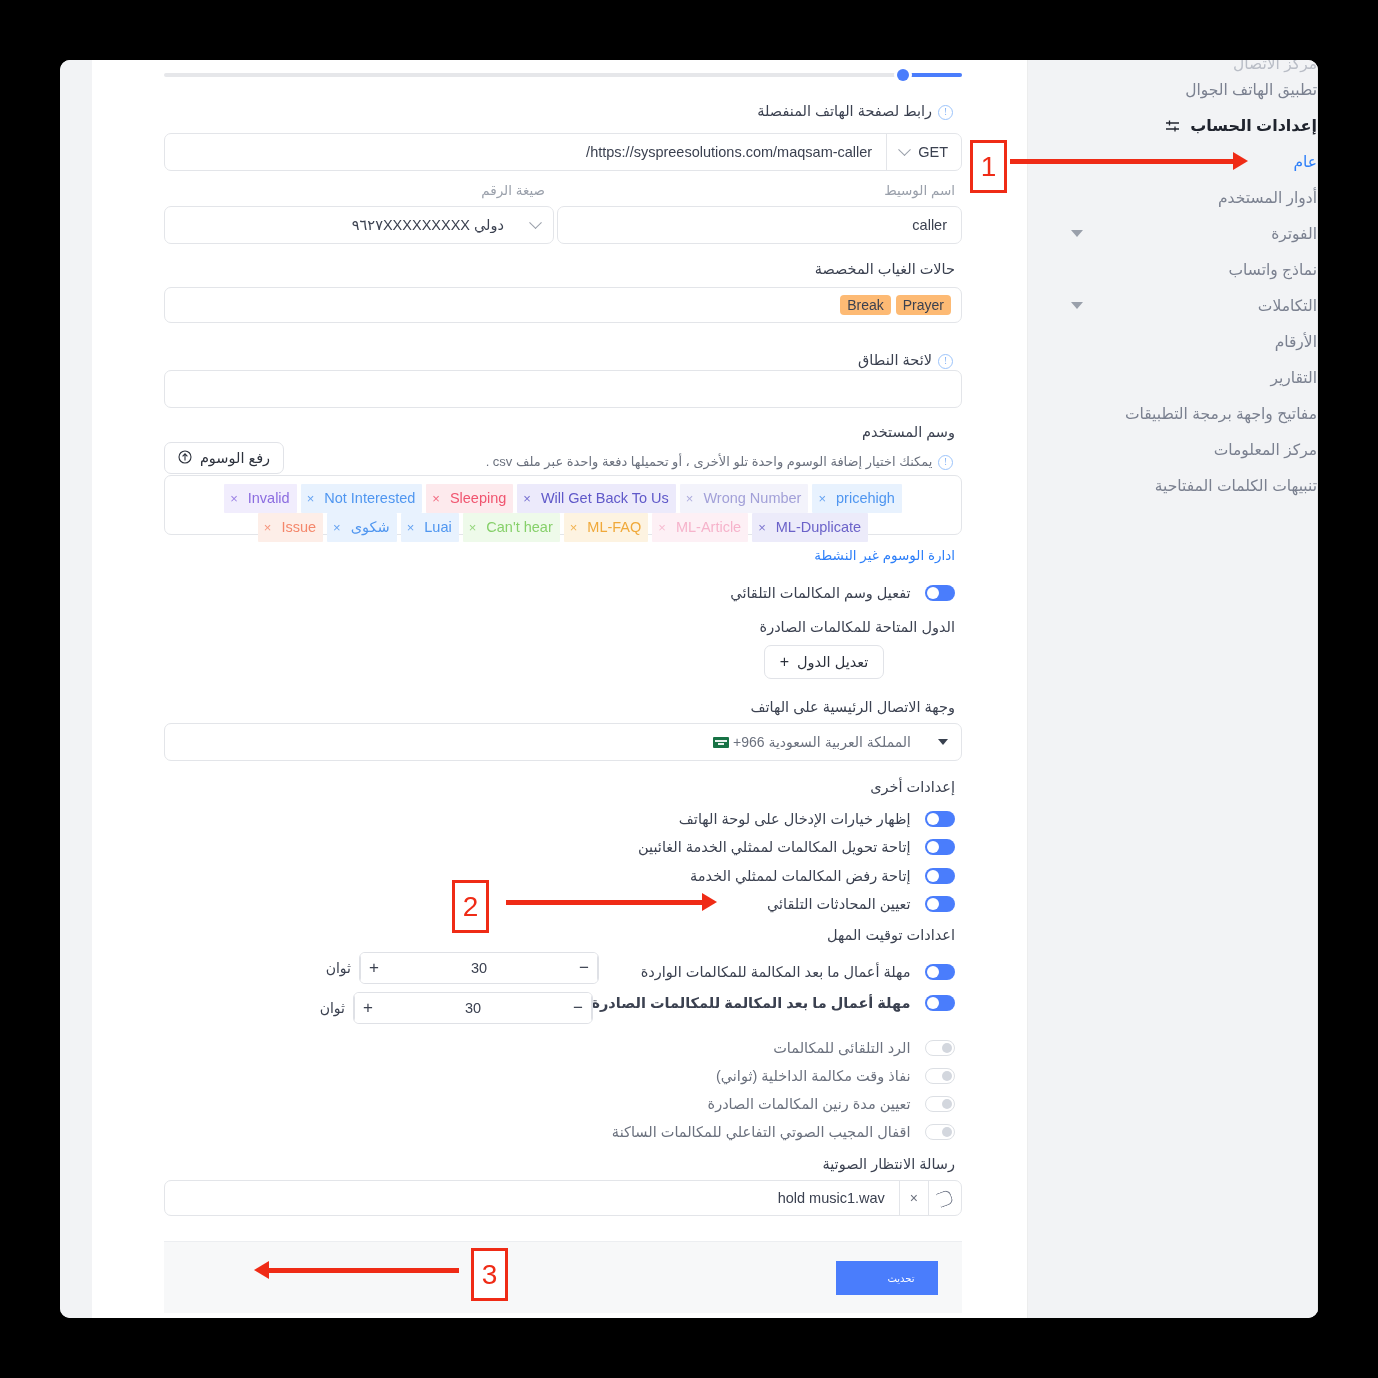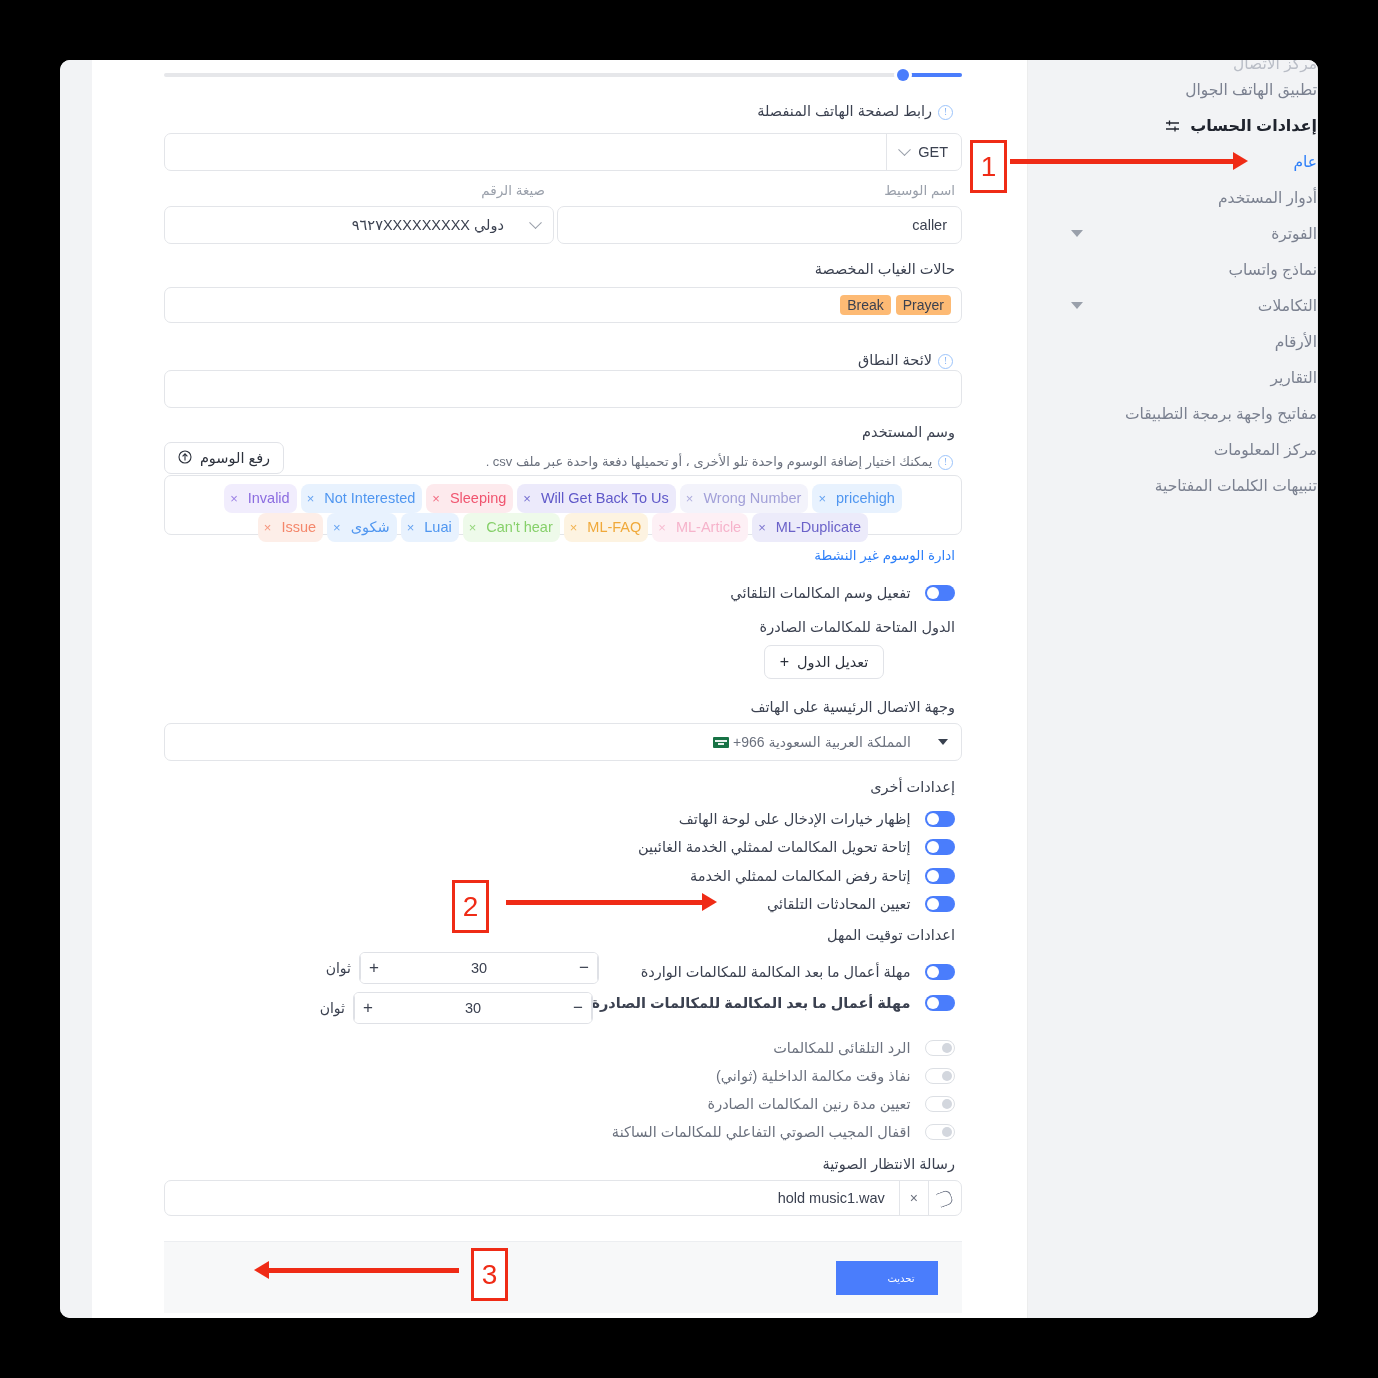--- a/index.html
+++ b/index.html
@@ -87,21 +87,21 @@
     font-size:14px;color:#3b4150;margin-left:5px;font-family:"Liberation Sans",sans-serif;
   }
 
   
   .tagbox{
     box-sizing:border-box;border:1px solid #e3e5e9;border-radius:7px;background:#fff;
     padding:8px 10px;text-align:center;direction:ltr;
   }
   .tagline{white-space:nowrap;line-height:26px;}
   .tag{
-    display:inline-block;border-radius:8px;font-size:14.5px;margin:0 2px;
+    display:inline-block;border-radius:1px;font-size:14.5px;margin:0 2px;
     overflow:hidden;vertical-align:middle;direction:ltr;text-align:center;
   }
   .tag .x{
     display:inline-block;padding:1px 6px;font-size:13px;cursor:pointer;opacity:.85;
   }
   .tag .tx{display:inline-block;padding:1px 7px 1px 4px;}
 
   
   .tg{
     position:relative;width:30px;height:16px;border-radius:9px;background:#4a7dfc;
@@ -241,20 +241,21 @@
 
       <div class="row lbl" style="right:72px;top:44px;">
         <span class="info-i">!</span>
         <span>رابط لصفحة الهاتف المنفصلة</span>
       </div>
       <div class="row field" style="left:72px;top:73px;width:798px;height:38px;">
         <div class="seg">
           <span>GET</span>
           <span class="chev"></span>
         </div>
+        <div class="val ltr">/https://syspreesolutions.com/maqsam-caller</div>
       </div>
 
       <div class="row lbl muted" style="right:72px;top:124px;">اسم الوسيط</div>
       <div class="row field" style="left:465px;top:146px;width:405px;height:38px;">
         <div class="val ltr">caller</div>
       </div>
 
       <div class="row lbl muted" style="right:482px;top:124px;">صيغة الرقم</div>
       <div class="row field" style="left:72px;top:146px;width:390px;height:38px;">
         <div class="seg seg-r" style="border-right:none;">

